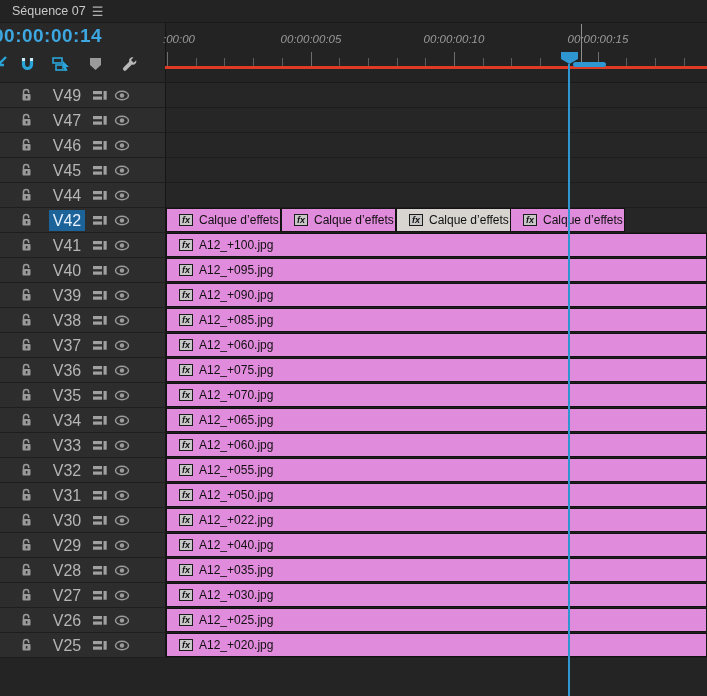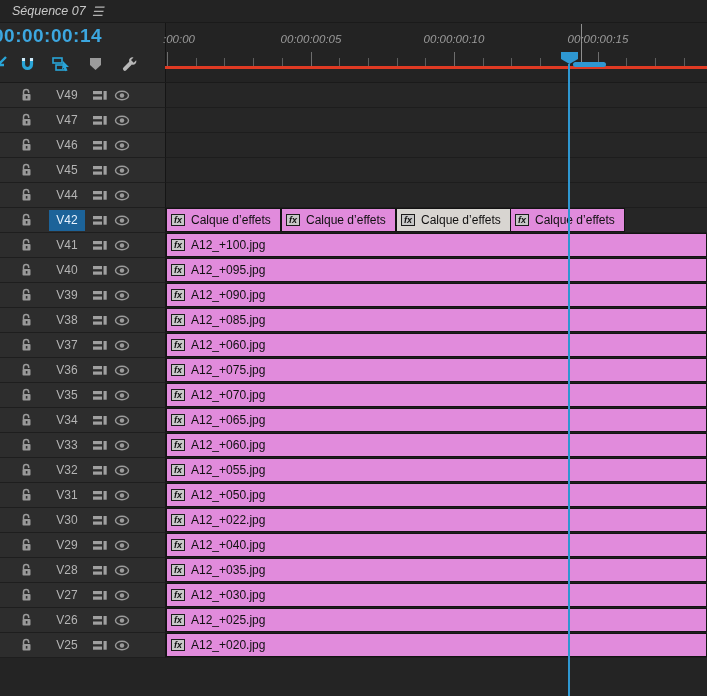--- a/index.html
+++ b/index.html
@@ -2,21 +2,21 @@
 <html><head>
 <meta charset="utf-8">
 <style>
   html,body{margin:0;padding:0;background:#1a1a1a;}
   .screen{
     position:relative;width:707px;height:696px;overflow:hidden;
     background:#242424;font-family:"Liberation Sans",sans-serif;
     -webkit-font-smoothing:antialiased;
   }
   
-  .tabbar{position:absolute;left:0;top:0;width:707px;height:22px;background:#232323;border-bottom:1px solid #1a1a1a;display:flex;align-items:center;font-style:italic;}
+  .tabbar{position:absolute;left:0;top:0;width:707px;height:22px;background:#232323;border-bottom:1px solid #1a1a1a;display:flex;align-items:center;}
   .tab{display:flex;align-items:center;height:22px;padding:0 10px 0 12px;color:#c9c9c9;font-size:12.5px;}
   .panel-menu{color:#b0b0b0;font-size:13px;margin-left:6px;cursor:default;letter-spacing:-1px;}
   
   .head-top{position:absolute;left:0;top:23px;width:166px;height:59px;background:#282828;border-right:1px solid #151515;box-sizing:border-box;}
   .timecode{position:absolute;left:-7px;top:2px;color:#3ca7e0;font-size:19px;font-weight:bold;letter-spacing:.5px;white-space:nowrap;}
   .toolbar{position:absolute;left:0;top:26px;width:166px;height:30px;display:flex;align-items:center;}
   .tb-icon{width:34px;height:24px;display:flex;align-items:center;justify-content:center;}
   .tb-icon:first-child{width:14px;margin-left:-4px;}
   
   .ruler{position:absolute;left:167px;top:23px;right:0;height:59px;background:#232323;}
@@ -27,25 +27,25 @@
   .topline{position:absolute;width:1px;background:#8f8f8f;z-index:1;}
   
   .ph-handle{position:absolute;width:17px;height:12px;background:#2e97d1;z-index:7;clip-path:polygon(0 0,100% 0,100% 58%,50% 100%,0 58%);}
   .ph-swoosh{position:absolute;height:5px;background:#2e97d1;border-radius:3px;z-index:6;}
   .ph-line{position:absolute;width:2px;background:#2e97d1;z-index:6;}
   
   .tracks{position:absolute;left:0;top:82px;width:707px;bottom:0;overflow:hidden;border-top:1px solid #1a1a1a;}
   .trow{display:flex;height:25px;box-sizing:border-box;}
   .thead{width:166px;min-width:166px;background:#2d2d2d;border-right:1px solid #151515;border-bottom:1px solid #1e1e1e;box-sizing:border-box;display:flex;align-items:center;padding-left:17px;}
   .tlane{flex:1;position:relative;background:#262626;border-bottom:1px solid #1d1d1d;box-sizing:border-box;}
-  .tname{min-width:32px;text-align:center;color:#b5b5b5;font-size:12px;margin:0 6px 0 10px;padding:4px 2px;line-height:13px;}
+  .tname{min-width:32px;text-align:center;color:#b5b5b5;font-size:16px;margin:0 6px 0 10px;padding:4px 2px;line-height:13px;}
   .tname.targeted{background:#1c6399;color:#e8f3ff;}
   .hicon{display:flex;align-items:center;justify-content:center;width:18px;margin-right:4px;}
   
-  .clip{position:absolute;top:0;height:24px;background:#e18bdc;border:1px solid #131313;box-sizing:border-box;display:flex;align-items:center;gap:6px;padding-left:4px;overflow:hidden;color:#101010;font-size:12px;white-space:nowrap;}
+  .clip{position:absolute;top:0;height:24px;background:#e18bdc;border:1px solid #131313;box-sizing:border-box;display:flex;align-items:center;gap:6px;padding-left:12px;overflow:hidden;color:#101010;font-size:12px;white-space:nowrap;}
   .clip.selected{background:#d8d5d1;}
   .fxbadge{flex:0 0 auto;width:14px;height:12px;background:#c8c8c8;border:1px solid #1c1c1c;box-sizing:border-box;display:flex;align-items:center;justify-content:center;font-size:9px;font-style:italic;font-weight:bold;color:#111;line-height:1;}
 </style>
 </head>
 <body>
 
 <div class="screen">
 
   <div class="tabbar">
     <div class="tab">

